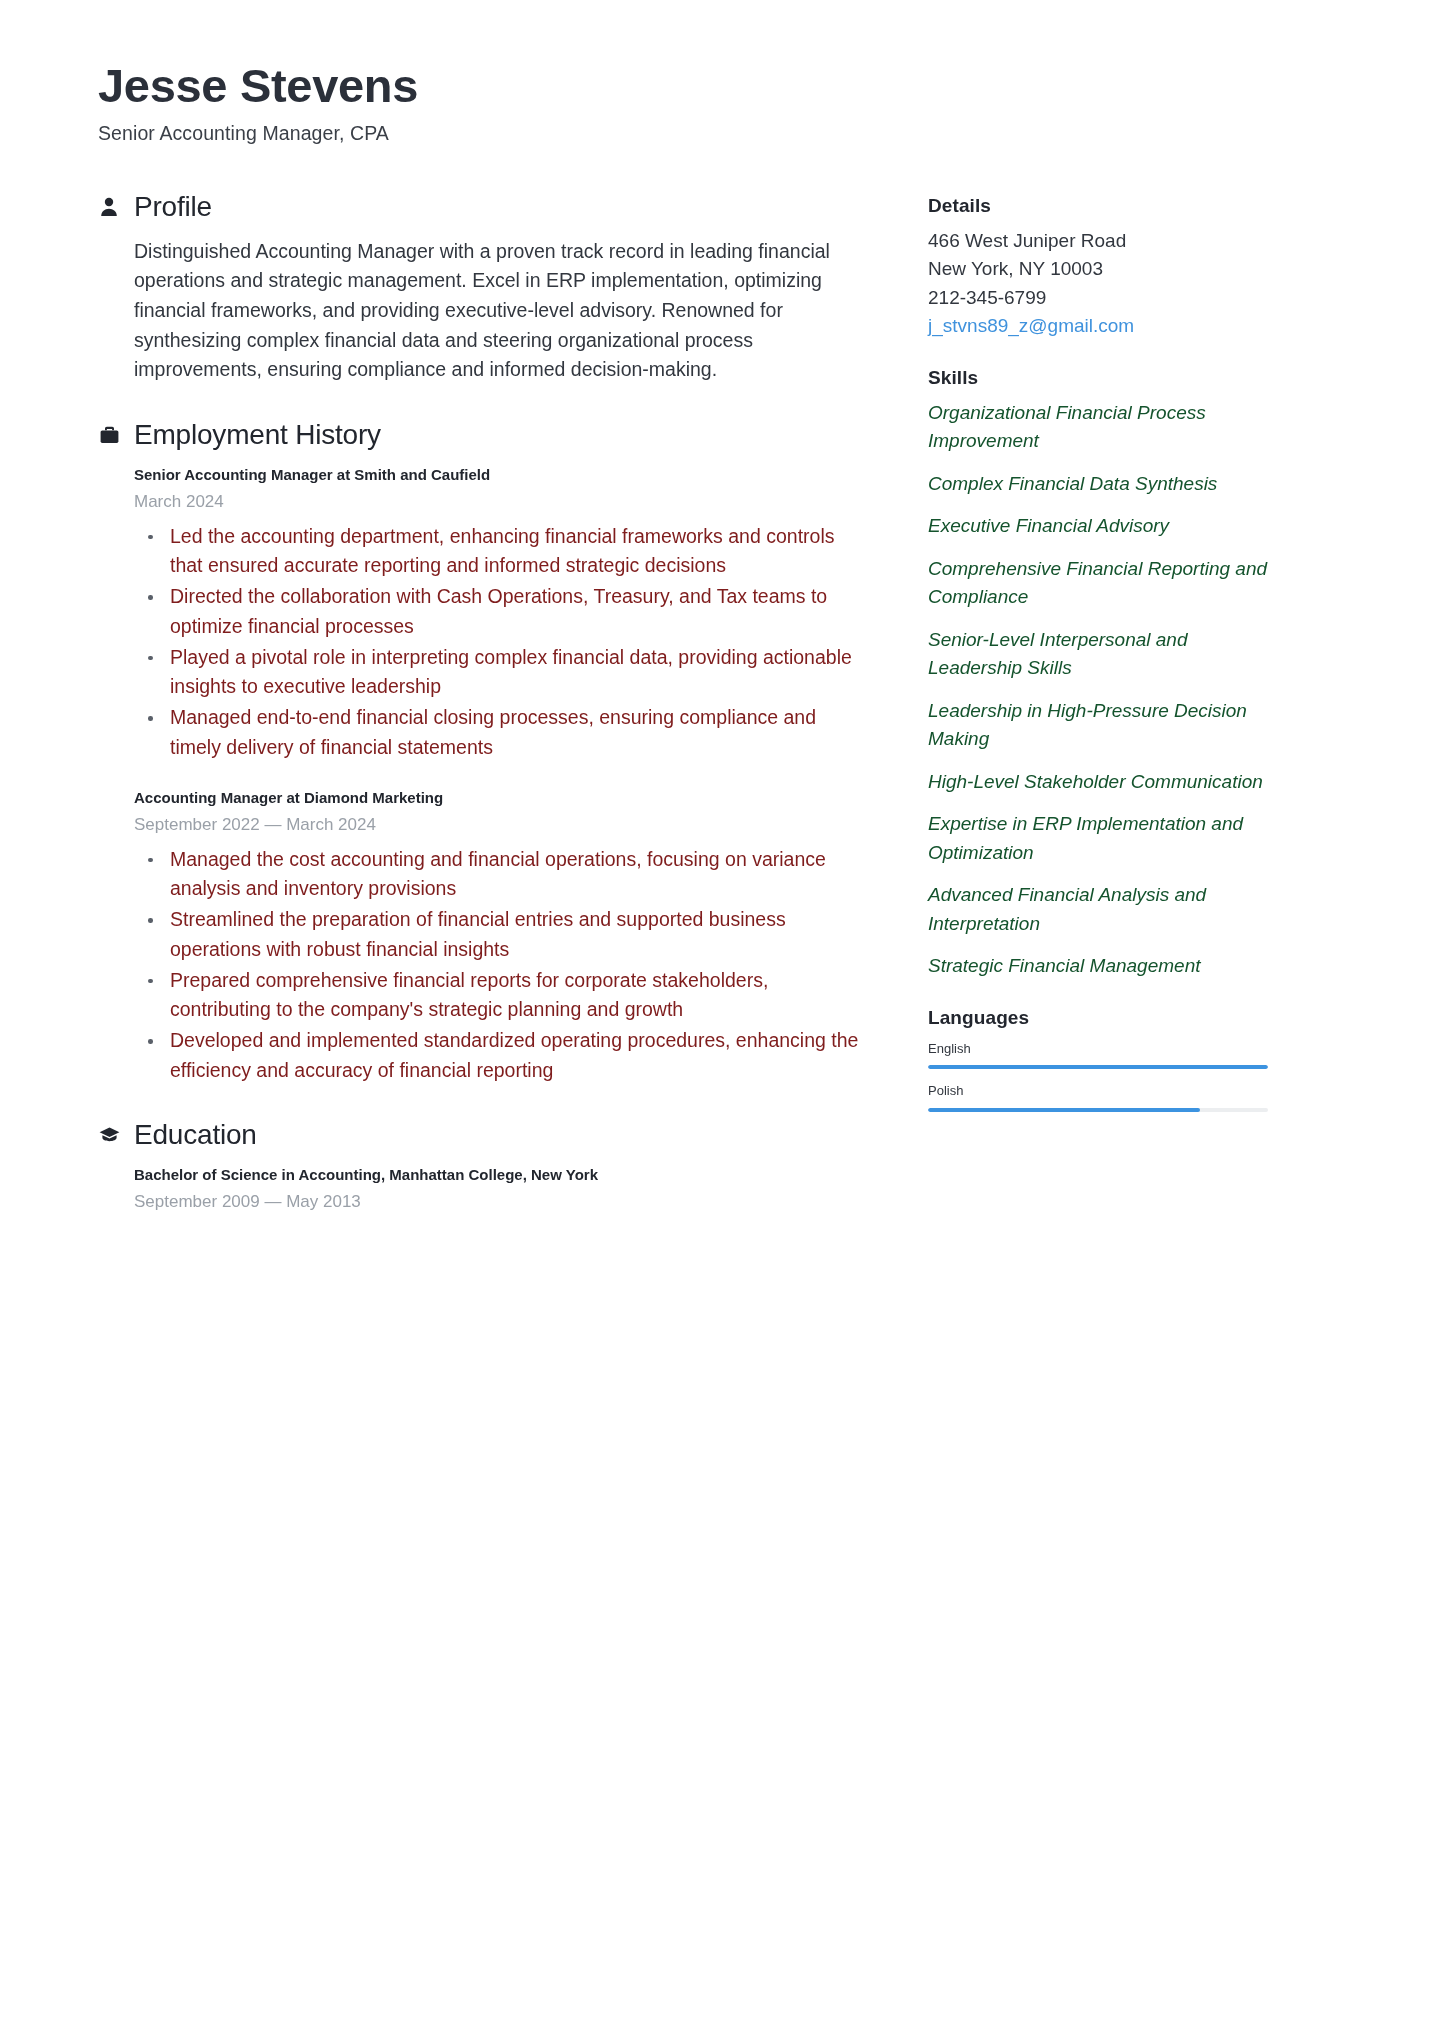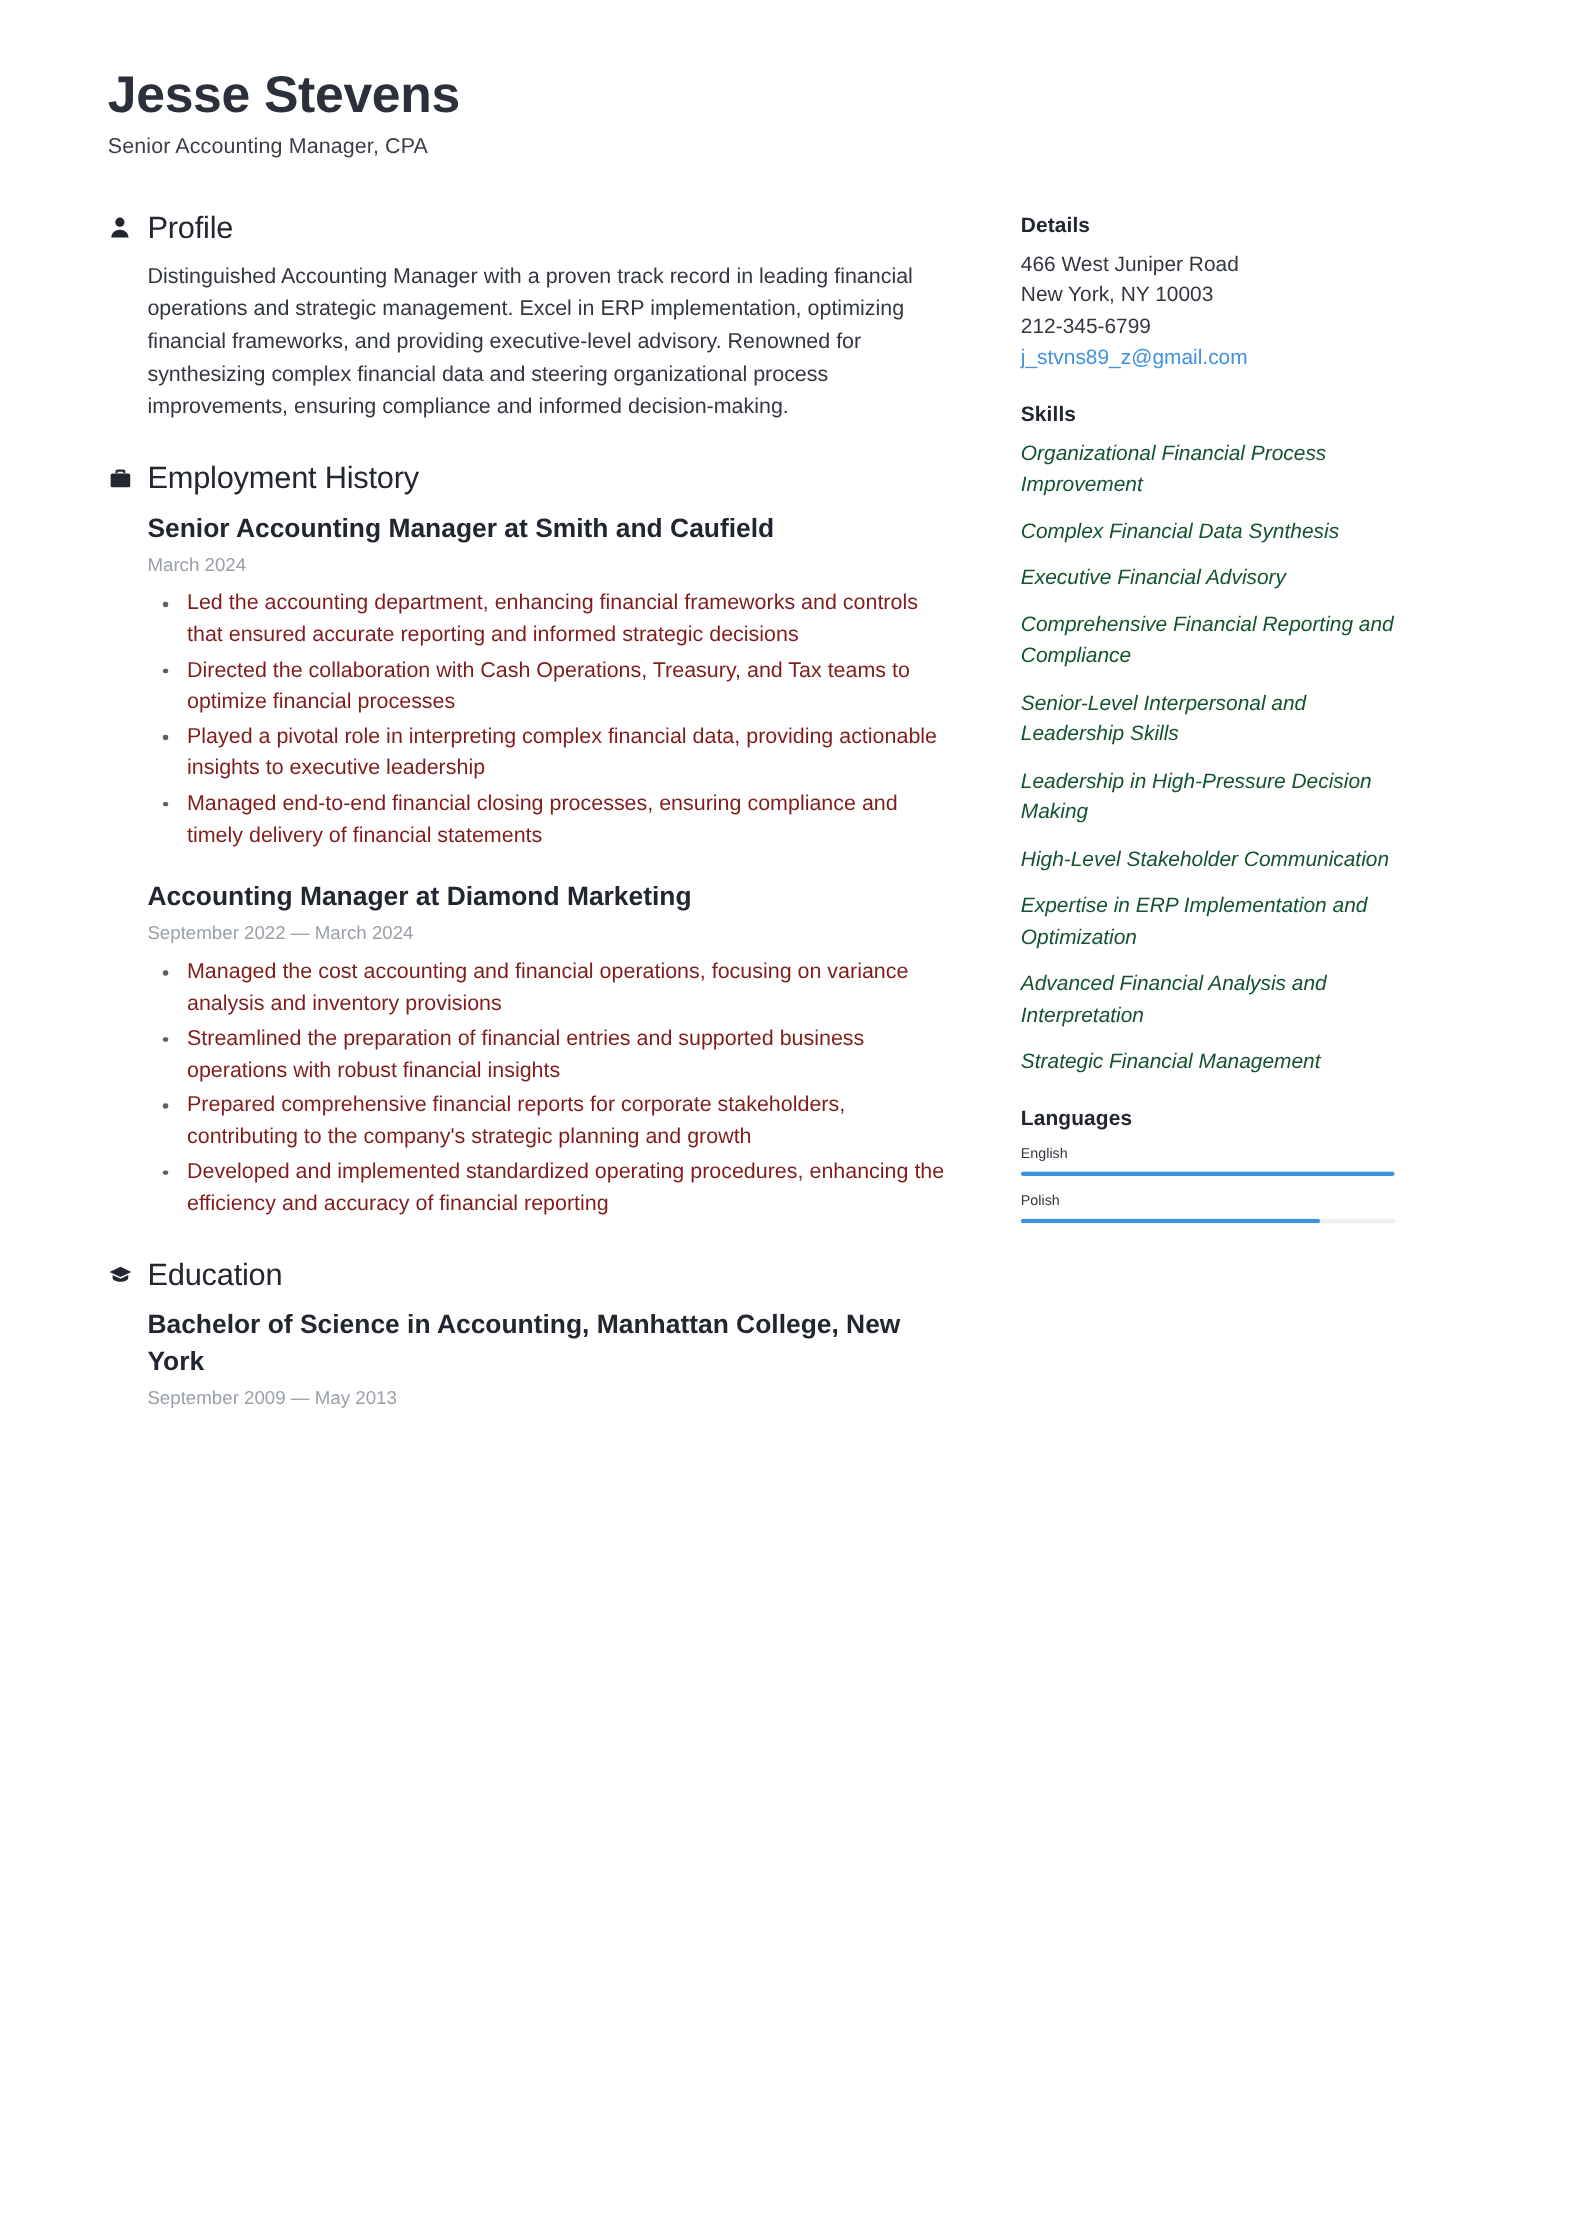--- a/index.html
+++ b/index.html
@@ -101,21 +101,21 @@
     font-size: 19.5px;
     line-height: 1.52;
     color: #32373f;
   }
 
   
   .entry { margin-bottom: 26px; }
   .entry:last-child { margin-bottom: 0; }
 
   .entry-title {
-    font-size: 24px;
+    font-size: 15px;
     font-weight: 700;
     color: #22262e;
     line-height: 1.35;
   }
 
   .entry-date {
     font-size: 17px;
     color: #9aa0a8;
     margin-top: 5px;
     line-height: 1.4;

